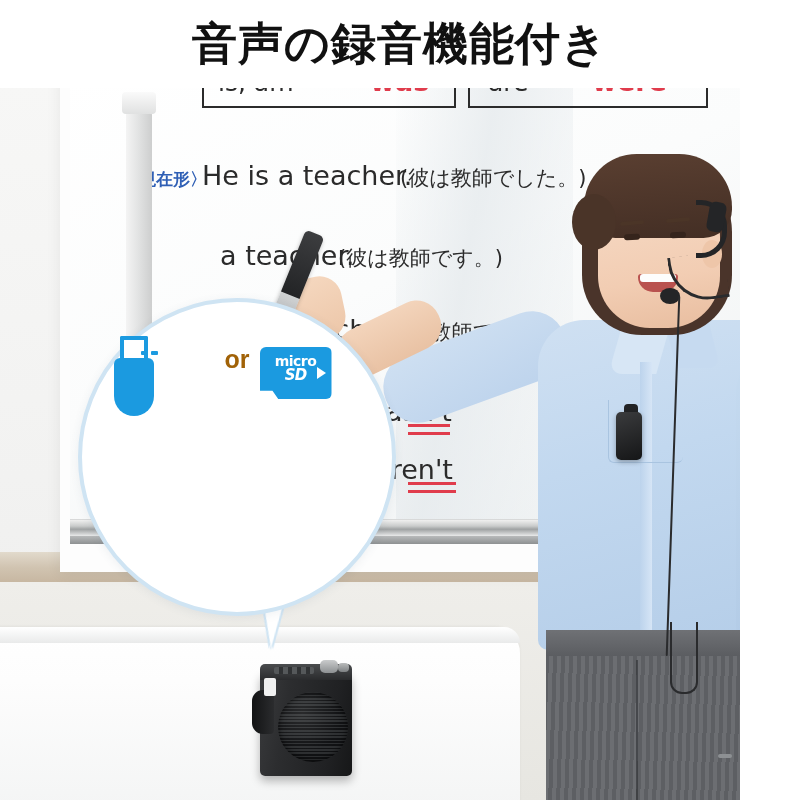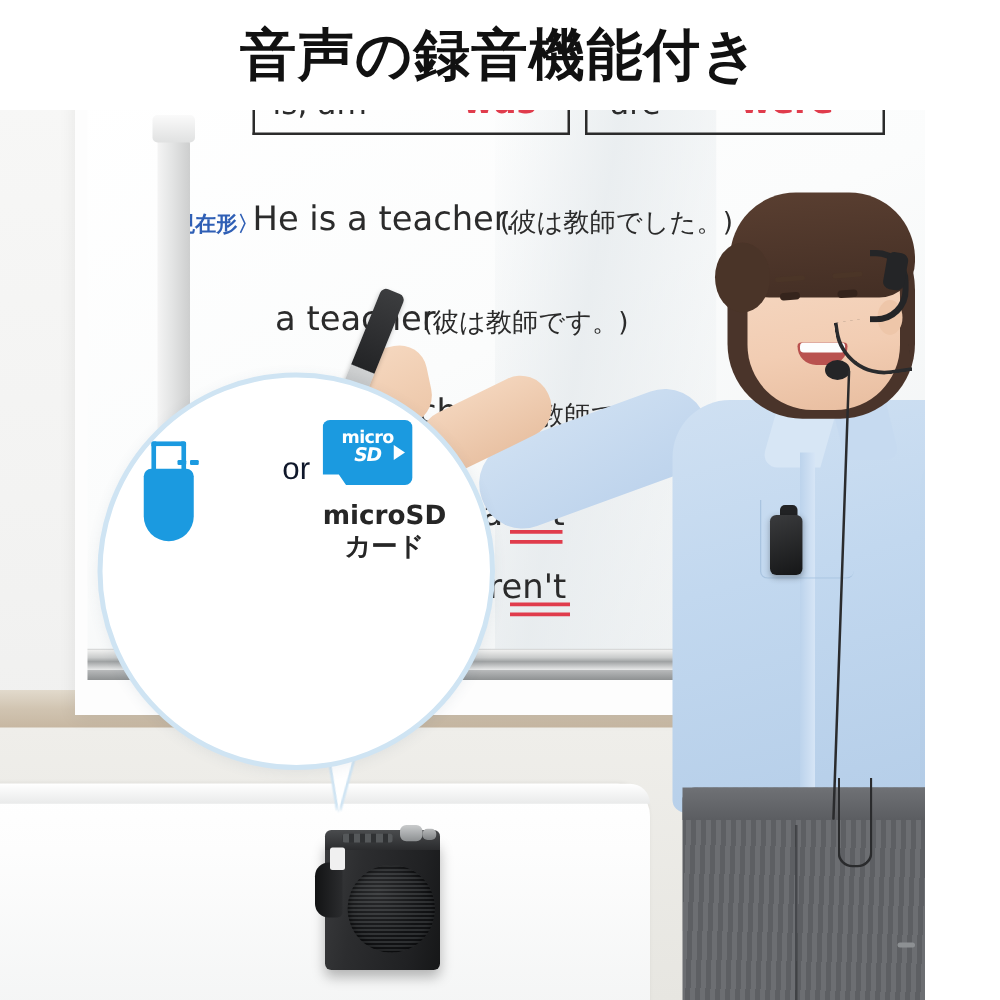--- a/index.html
+++ b/index.html
@@ -377,21 +377,21 @@
   .media-col{
     display:flex;flex-direction:column;align-items:flex-start;width:106px;
   }
   .media-label{
     font-family:"DejaVu Sans","Liberation Sans",sans-serif;
     font-size:21px;font-weight:700;color:#262626;line-height:1.18;
     text-align:center;margin-top:6px;white-space:nowrap;
   }
   .or-text{
     font-family:"Liberation Sans","DejaVu Sans",sans-serif;
-    font-size:25px;font-weight:400;color:#0f172a;
+    font-size:25px;font-weight:700;color:#a16207;
     margin:0 2px 34px 2px;
   }
 
   
   .usb-icon{position:relative;width:50px;height:80px;}
   .usb-conn{
     position:absolute;left:11px;top:0;width:28px;height:26px;
     border:4px solid #1b9ae0;border-bottom:none;border-radius:2px 2px 0 0;
     box-sizing:border-box;background:#ffffff;
   }
@@ -561,24 +561,20 @@
 
           <div class="media-col">
             <div class="sd-icon">
               <div class="sd-card"></div>
               <div class="sd-text">
                 <div>micro</div>
                 <div class="sd-lo">SD</div>
               </div>
               <div class="sd-tri"></div>
             </div>
-            <div class="media-label">
-              <div>microSD</div>
-              <div>カード</div>
-            </div>
           </div>
 
         </div>
       </div>
     </div>
 
   </div>
 </div>
 
 </body></html>

